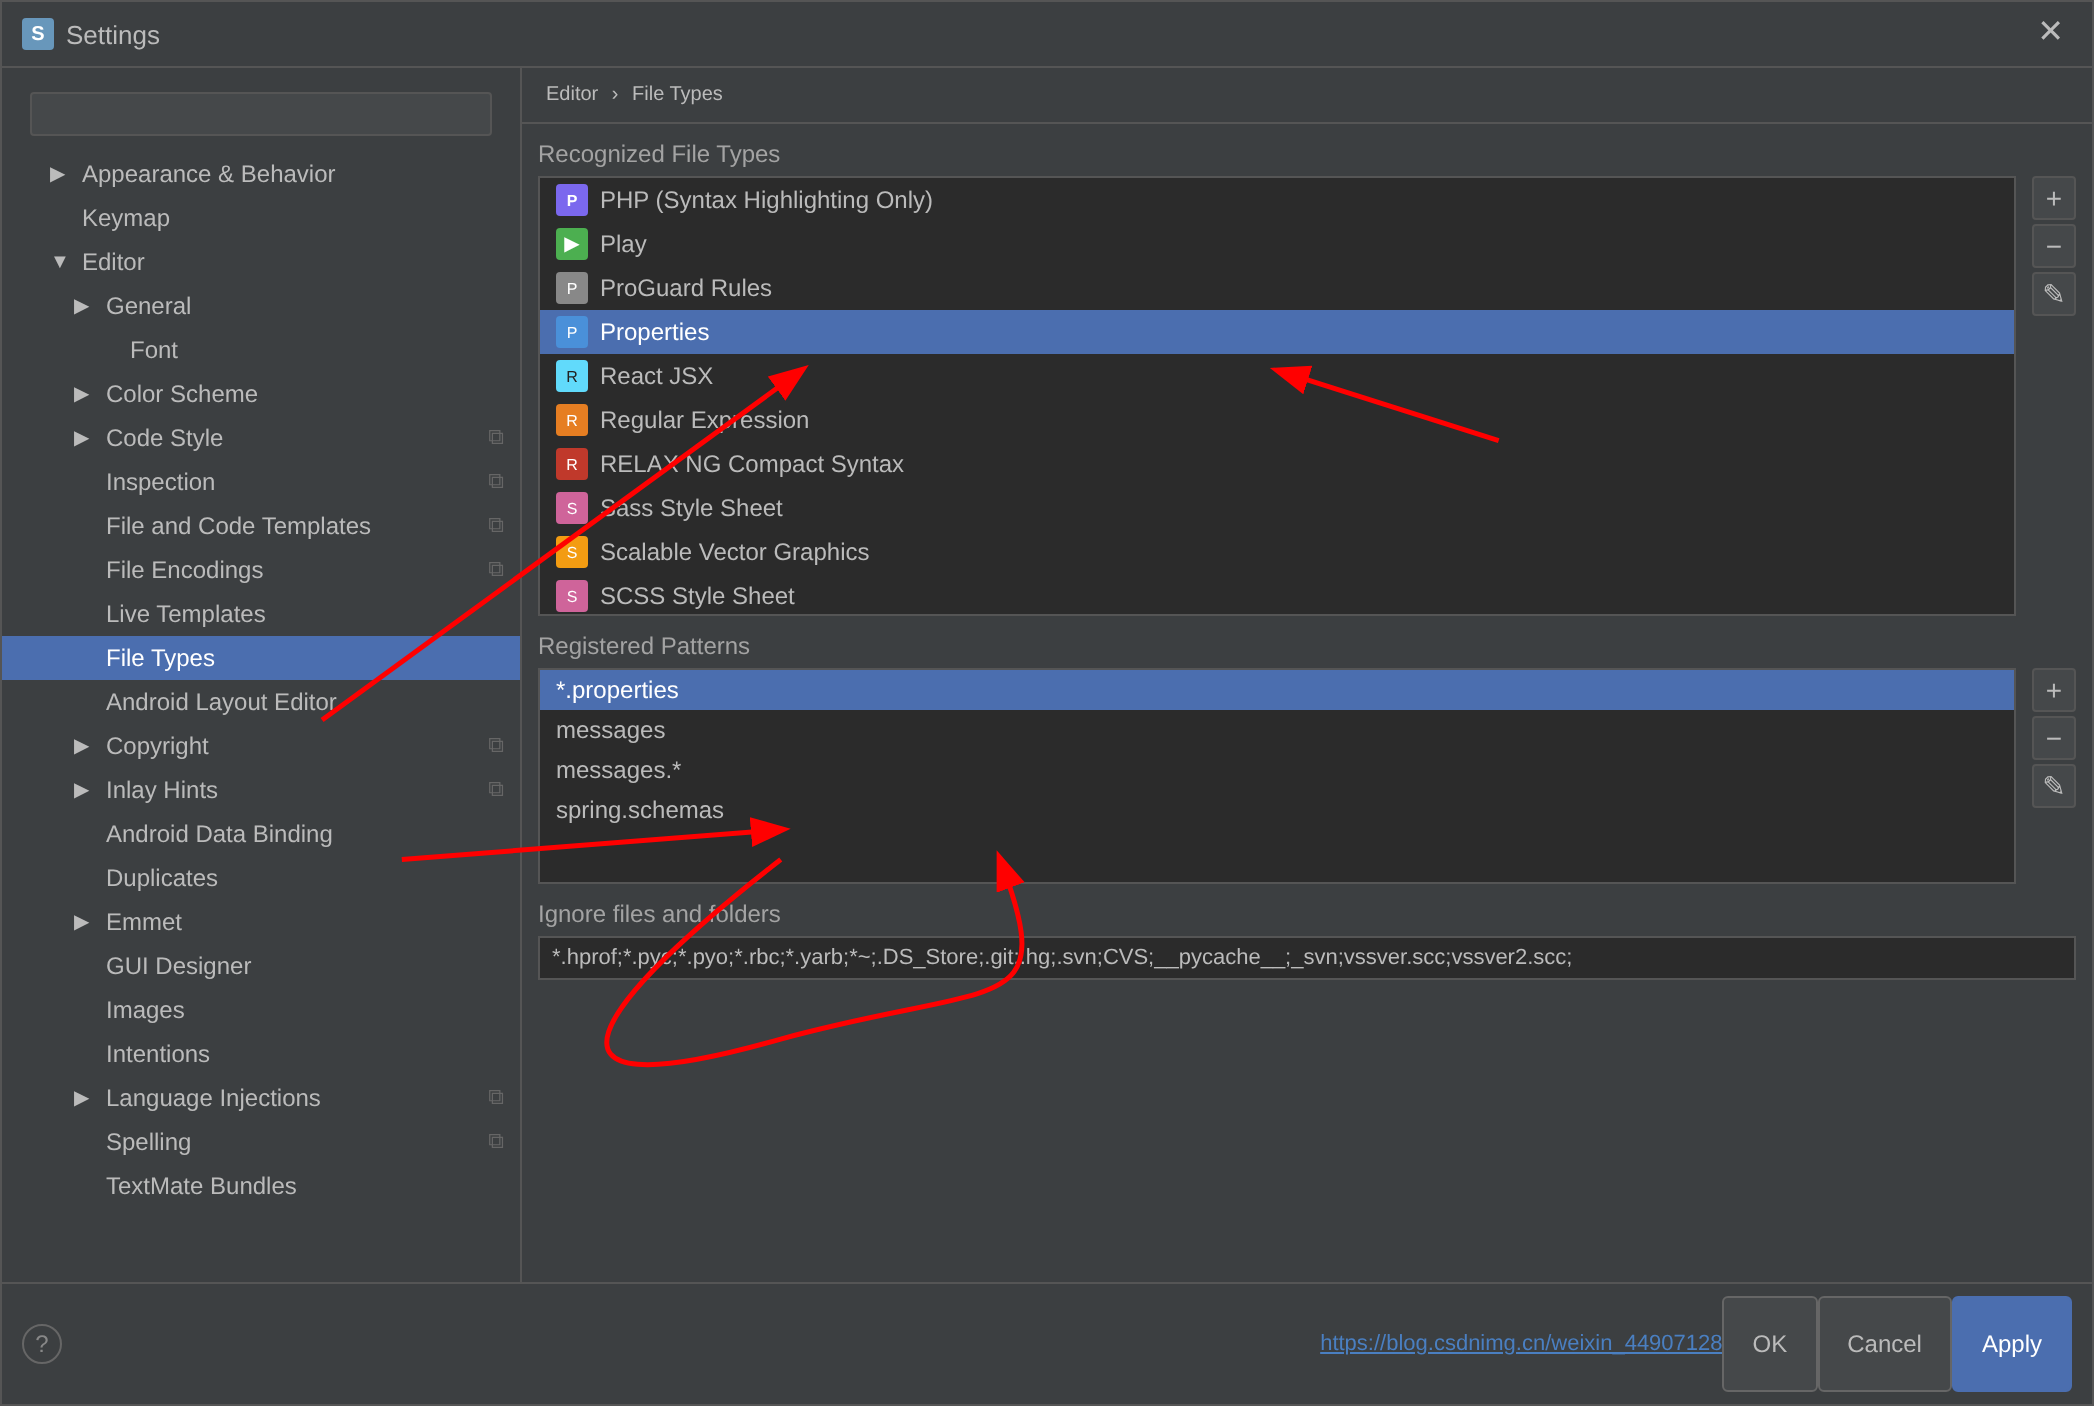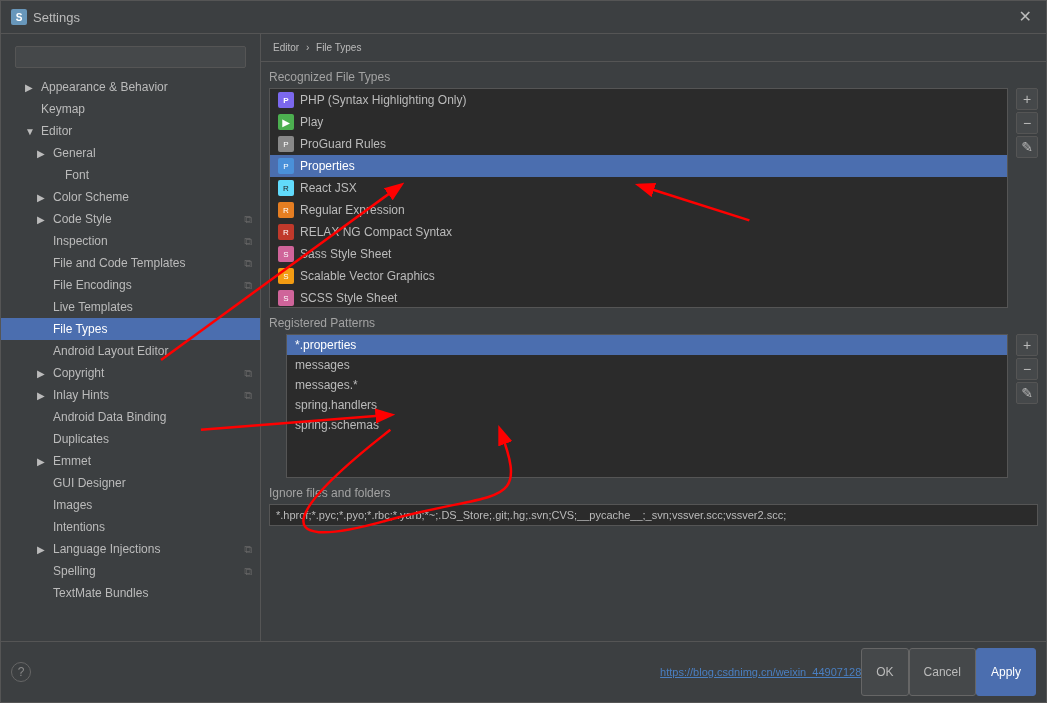--- a/index.html
+++ b/index.html
@@ -190,23 +190,22 @@
       justify-content: center;
       font-size: 14px;
       border-radius: 2px;
     }
     .patterns-section {
       flex-shrink: 0;
     }
     .patterns-list {
       background: #2b2b2b;
       border: 1px solid #555;
-      height: 144px;
+      height: 108px;
       overflow-y: auto;
-      margin-left: 17px;
     }
     .pattern-item {
       padding: 3px 8px;
       cursor: pointer;
       color: #bbbbbb;
     }
     .pattern-item.selected { background: #4b6eaf; color: #ffffff; }
     .ignore-section {
       flex-shrink: 0;
     }
@@ -491,21 +490,20 @@
           </div>
         </div>
 
         <div class="patterns-section">
           <div class="section-label">Registered Patterns</div>
           <div class="section-row">
             <div class="patterns-list" style="flex:1;">
               <div class="pattern-item selected">*.properties</div>
               <div class="pattern-item">messages</div>
               <div class="pattern-item">messages.*</div>
-              <div class="pattern-item">spring.handlers</div>
               <div class="pattern-item">spring.schemas</div>
             </div>
             <div class="list-controls">
               <div class="list-btn">+</div>
               <div class="list-btn">−</div>
               <div class="list-btn">✎</div>
             </div>
           </div>
         </div>
 

